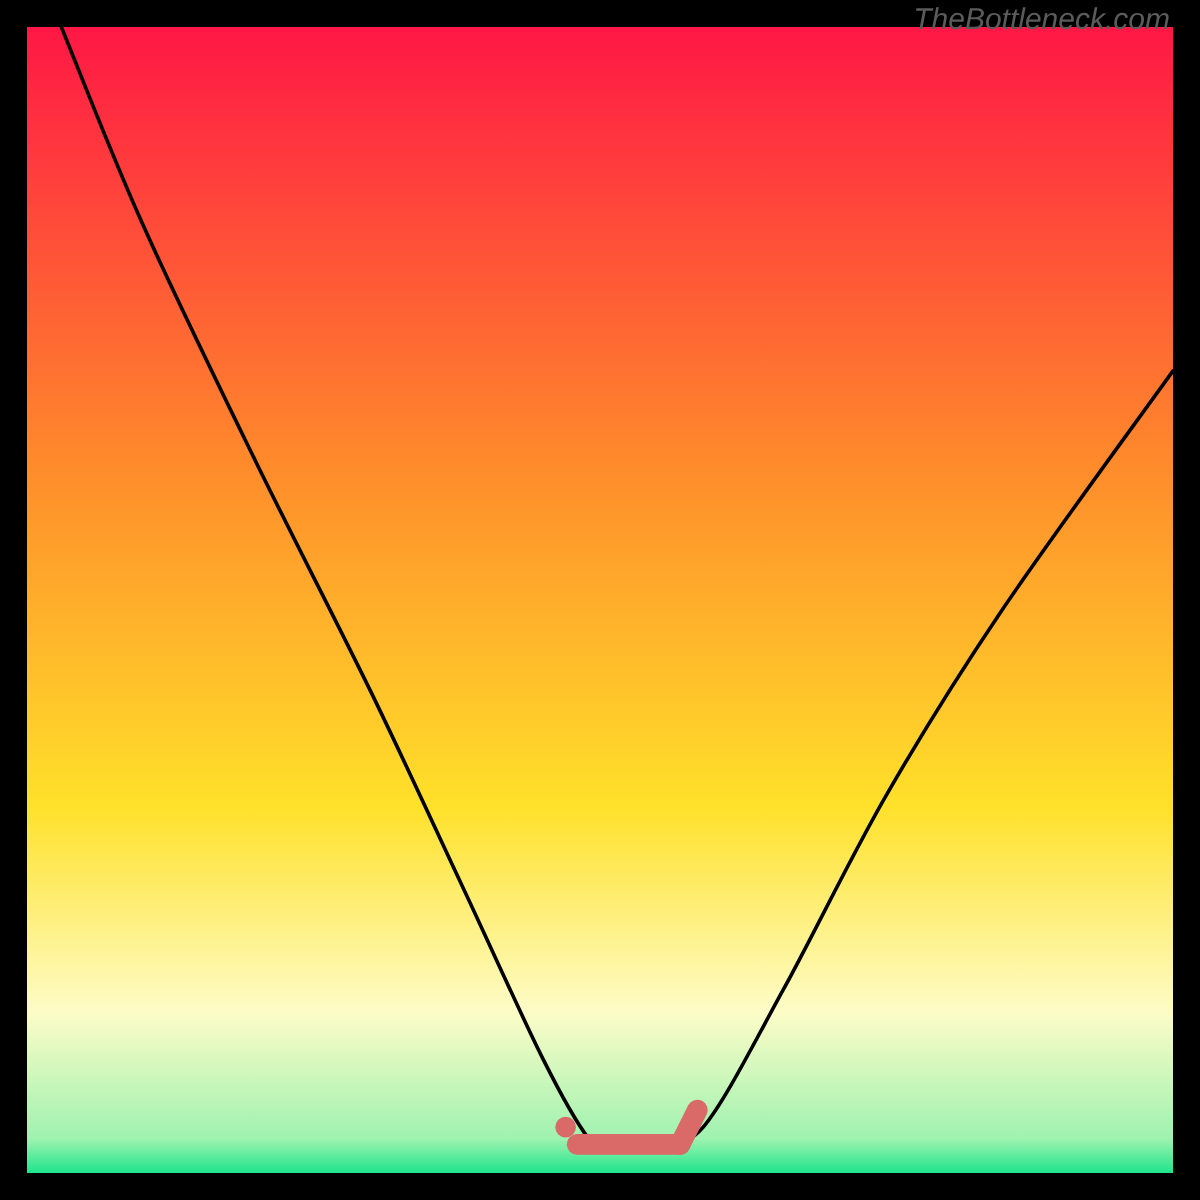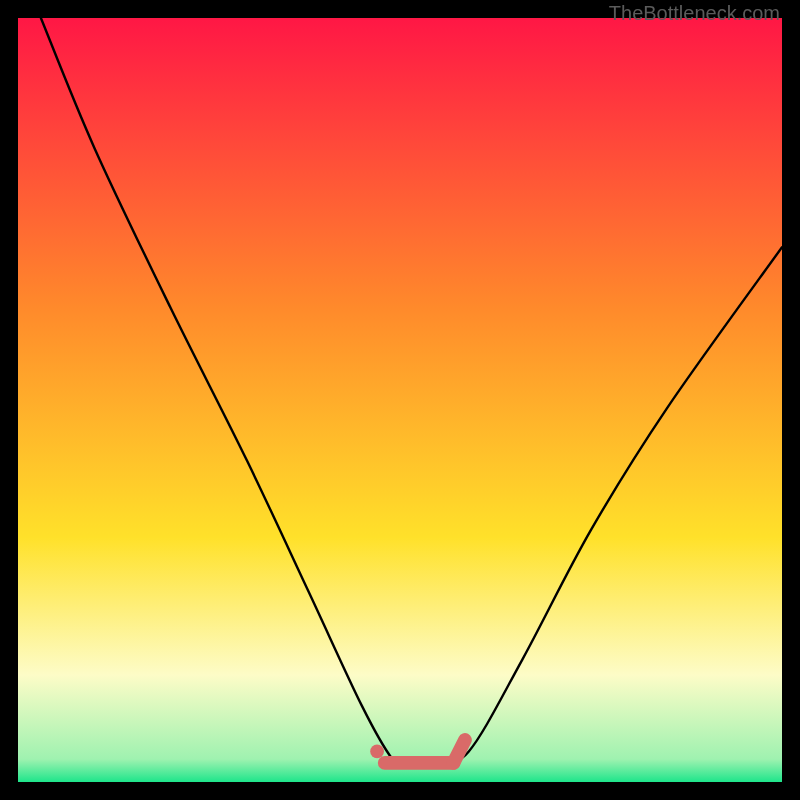--- a/index.html
+++ b/index.html
@@ -33,20 +33,21 @@
   }
   .watermark {
     position: absolute;
     top: 2px;
     right: 20px;
     font-size: 20px;
     font-weight: 400;
     color: #5b5b5b;
     letter-spacing: 0px;
     z-index: 10;
+    font-style: italic;
   }
 </style>
 </head>
 <body>
 
 <div class="frame"></div>
 
 <div class="watermark">TheBottleneck.com</div>
 
 <div class="plot-area">

